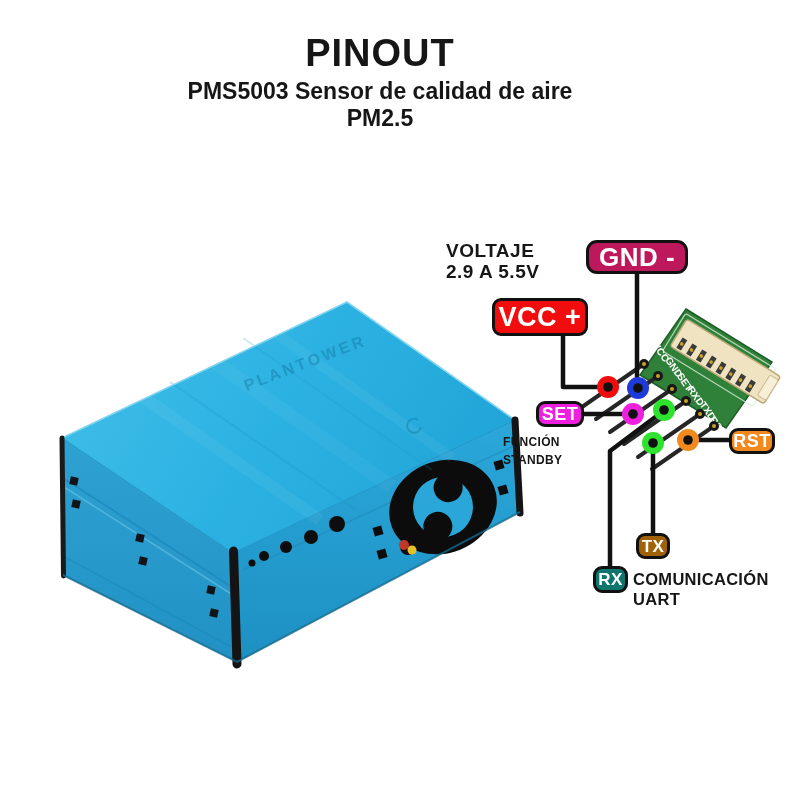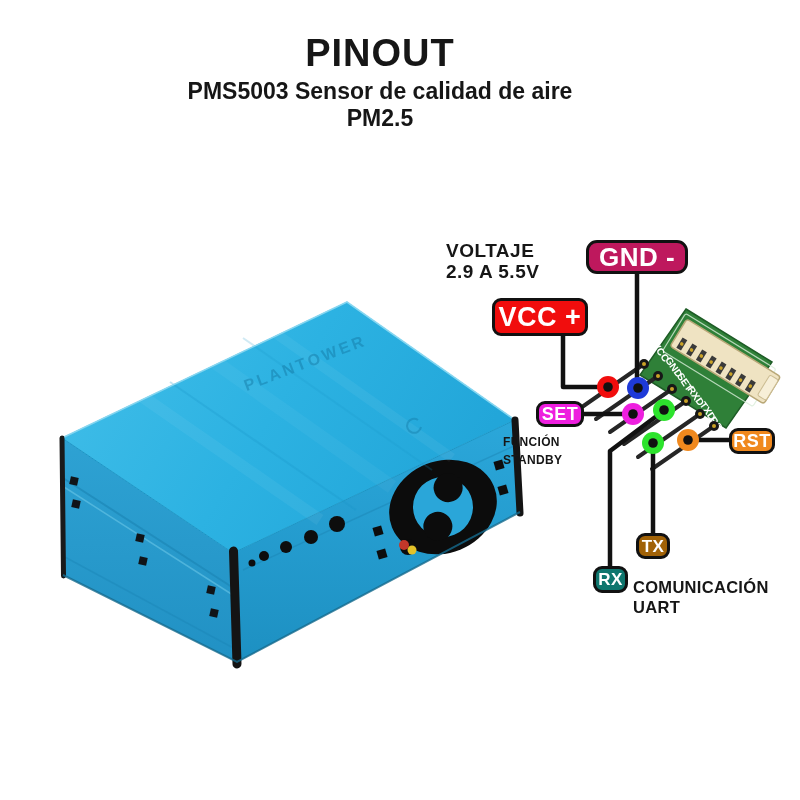--- a/index.html
+++ b/index.html
@@ -19,21 +19,21 @@
     border:3.5px solid #111;border-radius:9px;color:#fff;font-weight:bold;
     box-sizing:border-box;z-index:3;letter-spacing:0.5px;line-height:1;
   }
   .pin-box.big{border-radius:11px;}
   
   .note{
     position:absolute;color:#161616;font-weight:bold;z-index:2;
   }
   .note-voltage{left:446px;top:240px;width:150px;font-size:19px;line-height:21px;letter-spacing:0.5px;}
   .note-standby{left:503px;top:433px;width:116px;font-size:12px;line-height:18px;letter-spacing:0.3px;}
-  .note-uart{left:633px;top:569px;width:152px;font-size:16.5px;line-height:20px;letter-spacing:0.3px;margin-top:8px;}
+  .note-uart{left:633px;top:569px;width:152px;font-size:16.5px;line-height:20px;letter-spacing:0.3px;}
 </style>
 </head>
 <body>
 
 <div class="header">
   <div class="title">PINOUT</div>
   <div class="subtitle">
     <div>PMS5003 Sensor de calidad de aire</div>
     <div>PM2.5</div>
   </div>

